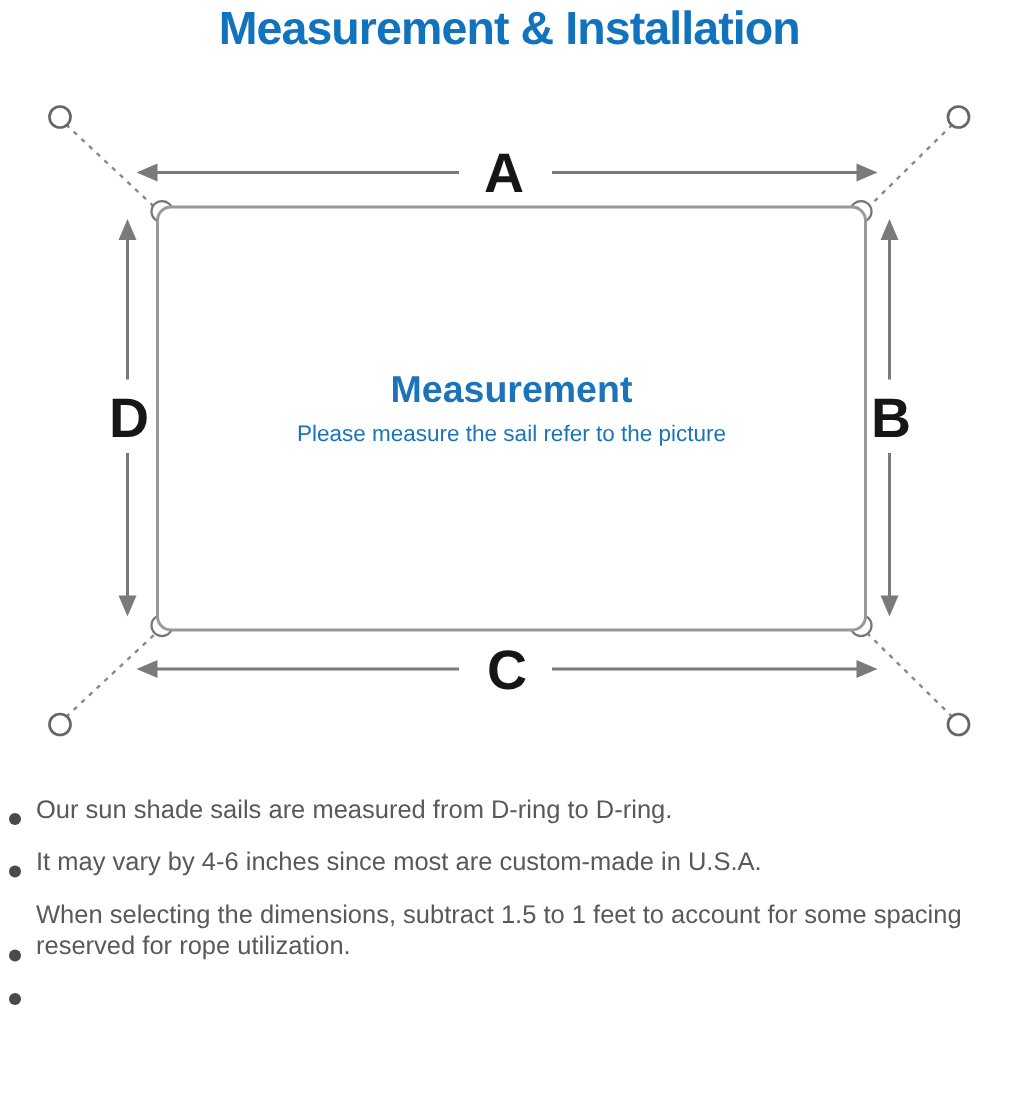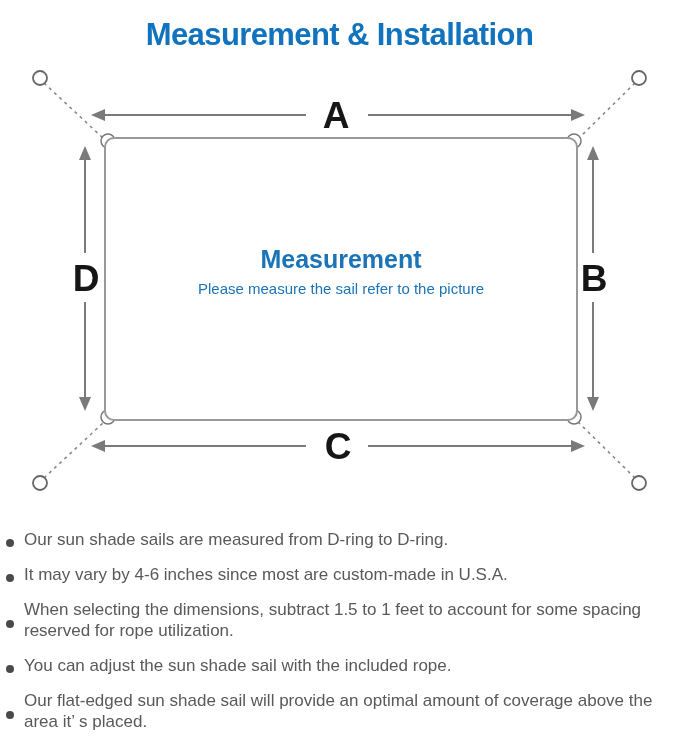--- a/index.html
+++ b/index.html
@@ -9,21 +9,21 @@
     position: relative;
     overflow: hidden;
     font-family: "Liberation Sans", "DejaVu Sans", sans-serif;
   }
   .page { position: absolute; inset: 0; }
 
   .title {
     position: absolute;
     top: 0; left: 0; right: 0;
     margin: 0;
-    padding-top: 17px;
+    padding-top: 1px;
     text-align: center;
     font-size: 31px;
     font-weight: bold;
     letter-spacing: -0.6px;
     color: #1173bd;
   }
 
   .diagram {
     position: absolute;
     top: 60px; left: 0;
@@ -52,21 +52,21 @@
   }
 
   .notes {
     position: absolute;
     top: 529px; left: 6px; right: 3px;
     margin: 0; padding: 0;
     list-style: none;
   }
   .notes li {
     display: flex;
-    align-items: center;
+    align-items: flex-end;
     margin-bottom: 14px;
   }
   .dot {
     flex: 0 0 auto;
     width: 8px; height: 8px;
     border-radius: 50%;
     background: #4a4a4a;
     margin: 7px 10px 0 0;
   }
   .note-text {
@@ -152,21 +152,16 @@
     <li>
       <span class="dot"></span>
       <span class="note-text">It may vary by 4-6 inches since most are custom-made in U.S.A.</span>
     </li>
     <li>
       <span class="dot"></span>
       <span class="note-text">When selecting the dimensions, subtract 1.5 to 1 feet to account for some spacing reserved for rope utilization.</span>
     </li>
     <li>
       <span class="dot"></span>
-      <span class="note-text">You can adjust the sun shade sail with the included rope.</span>
-    </li>
-    <li>
-      <span class="dot"></span>
-      <span class="note-text">Our flat-edged sun shade sail will provide an optimal amount of coverage above the area it’ s placed.</span>
     </li>
   </ul>
 
 </div>
 
 </body></html>

